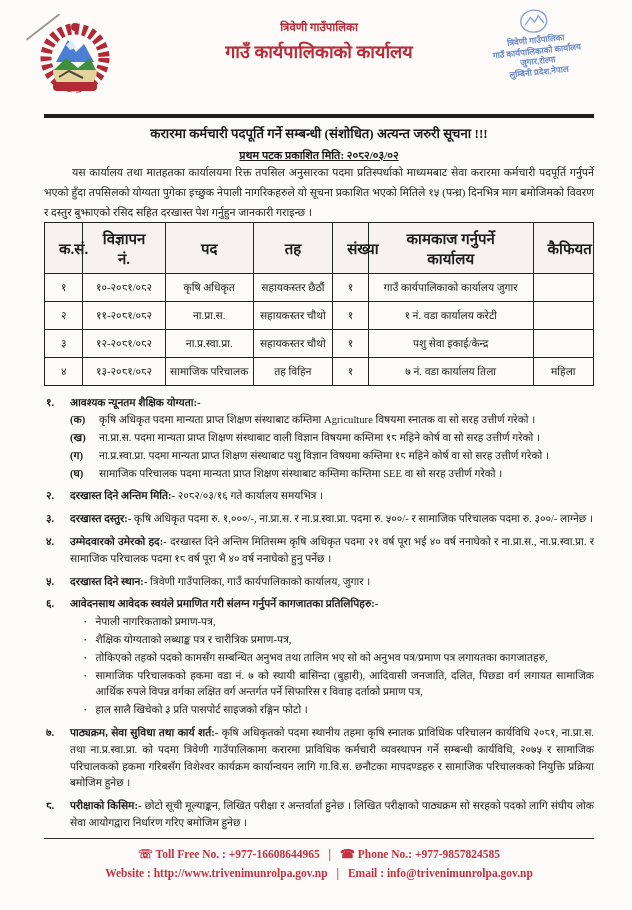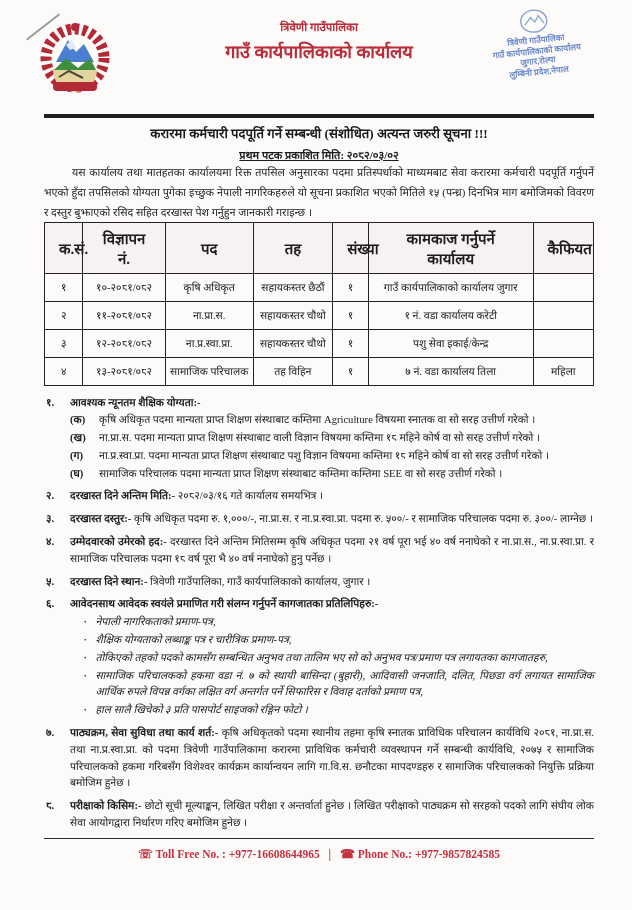--- a/index.html
+++ b/index.html
@@ -43,21 +43,21 @@
   .items{margin-top:9px;}
   .item{display:flex;gap:8px;margin-bottom:6px;font-size:10.6px;line-height:16.8px;}
   .inum{flex:none;width:16px;font-weight:bold;margin-left:2px;}
   .ibody{flex:1;text-align:justify;}
   .ilead{font-weight:bold;margin-top:31px;}
   .sub{display:flex;gap:7px;margin-top:1px;}
   .smark{flex:none;width:22px;font-weight:bold;}
   .stext{flex:1;text-align:justify;}
   .bul{display:flex;gap:9px;padding-left:14px;margin-top:1px;}
   .bdot{flex:none;font-size:7px;line-height:16.8px;}
-  .btext{flex:1;text-align:justify;font-style:italic;}
+  .btext{flex:1;text-align:justify;}
 
   .footer{text-align:center;color:var(--footer-red);font-weight:bold;font-size:11.5px;line-height:19px;padding:6px 0 8px;}
   .f-sep{padding:0 6px;}
   .f-icon{font-size:12px;}
 </style>
 </head>
 <body>
 
 <div class="page">
 
@@ -267,15 +267,22 @@
   <footer class="footer">
     <div>
       <span class="f-icon">☏</span>
       <span>Toll Free No. :</span>
       <span>+977-16608644965</span>
       <span class="f-sep">|</span>
       <span class="f-icon">☎</span>
       <span>Phone No.:</span>
       <span>+977-9857824585</span>
     </div>
+    <div>
+      <span>Website :</span>
+      <span>http://www.trivenimunrolpa.gov.np</span>
+      <span class="f-sep">|</span>
+      <span>Email :</span>
+      <span>info@trivenimunrolpa.gov.np</span>
+    </div>
   </footer>
 
 </div>
 
 </body></html>

